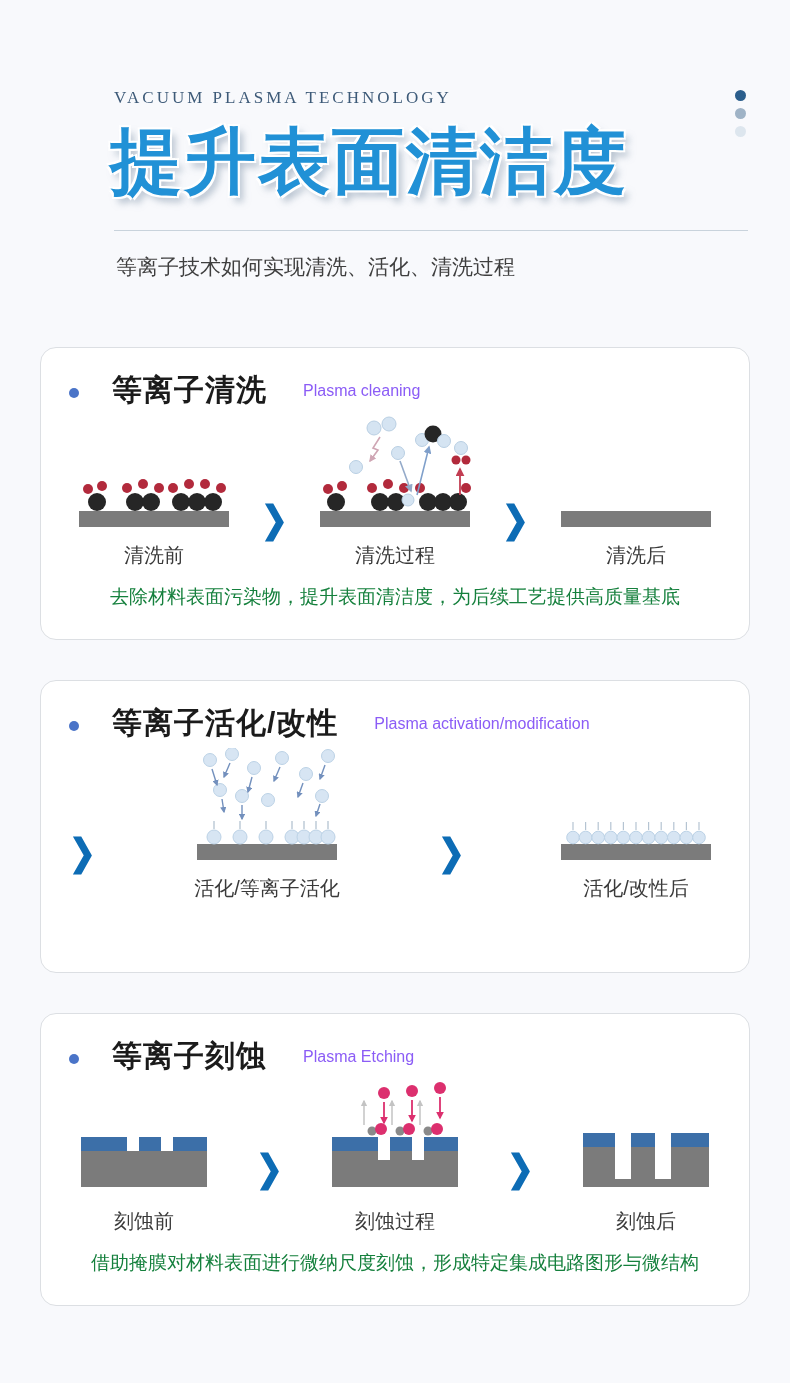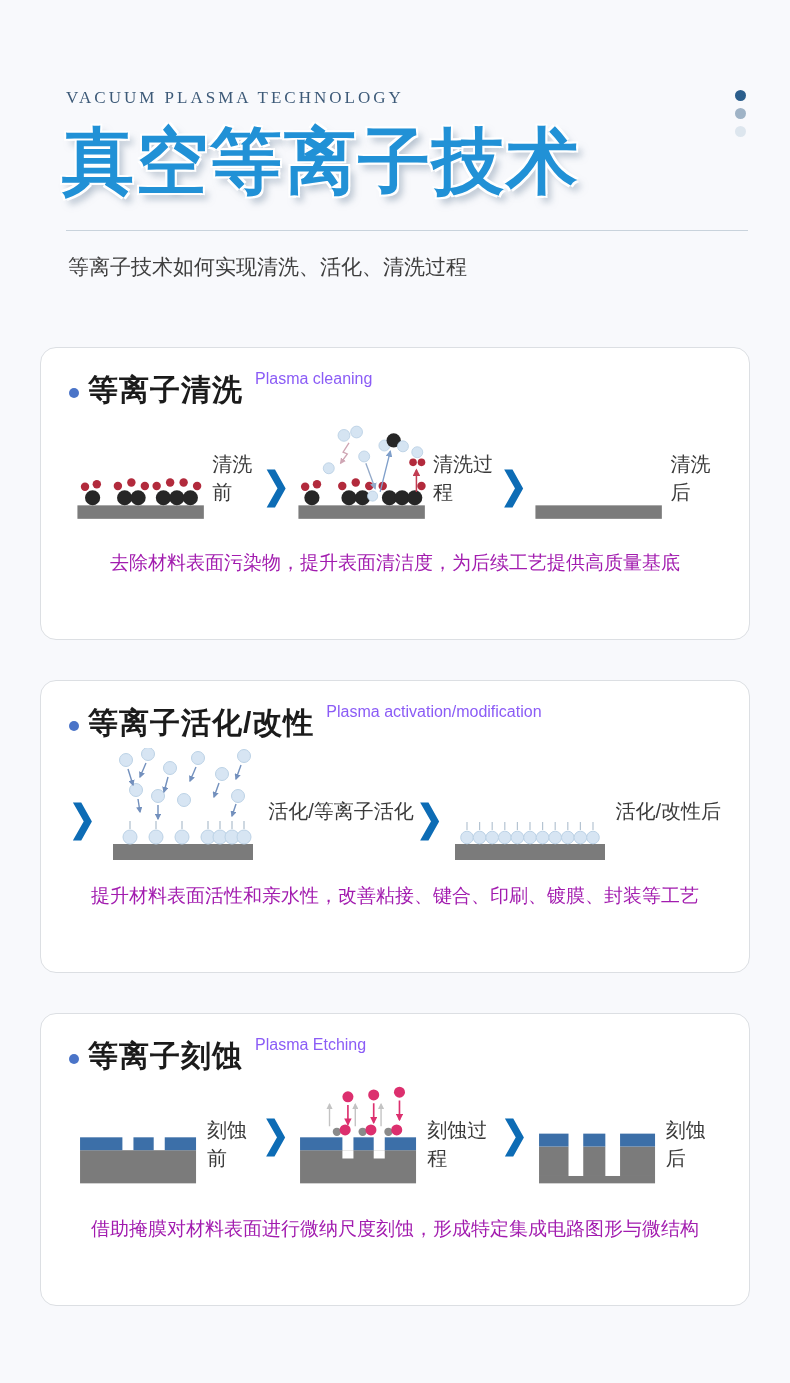--- a/index.html
+++ b/index.html
@@ -5,21 +5,21 @@
   html,body { margin:0; padding:0; }
   body {
     width:790px; height:1383px;
     background:#f8f9fc;
     font-family:"Liberation Sans", sans-serif;
     overflow:hidden;
   }
   .page { width:790px; height:1383px; position:relative; }
 
   
-  .header { padding:88px 42px 0 66px; position:relative; }
+  .header { padding:88px 42px 0 66px; position:relative;margin-left:48px; }
   .eyebrow {
     font-family:"Liberation Serif", serif;
     font-size:17px; letter-spacing:3px;
     color:#3d5a78;
   }
   .corner-dots {
     position:absolute; right:44px; top:90px;
     display:flex; flex-direction:column; gap:7px; align-items:center;
   }
   .corner-dots .dot { width:11px; height:11px; border-radius:50%; }
@@ -53,49 +53,49 @@
     background:#ffffff;
     border:1px solid #dcdfe3;
     border-radius:16px;
     box-sizing:border-box;
     height:293px;
     margin:0 40px 40px 40px;
     padding:22px 26px 0 26px;
   }
   .card-first { margin-top:66px; }
 
-  .card-title-row { display:flex; align-items:flex-start; }
+  .card-title-row { display:flex; align-items:center;gap:24px; }
   .bullet {
     width:10px; height:10px; border-radius:50%;
     background:#4a74c8; align-self:center;
     margin:4px 9px 0 2px; flex:0 0 auto;
   }
   .card-title {
     margin:0; font-size:30px; font-weight:700; color:#1b1b1b;
     letter-spacing:1px;
   }
   .card-subtitle { font-size:16px; color:#8b5cf6; margin-left:12px; }
 
   .stages {
     display:flex; align-items:flex-end; justify-content:space-between;
     margin-top:4px; padding:0 2px;
   }
-  .stage { display:flex; flex-direction:row; align-items:center; }
+  .stage { display:flex; flex-direction:column; align-items:center; }
   .stage svg { display:block; }
   .stage-label { font-size:20px; color:#3a3a3a; margin-top:6px; line-height:28px; }
   .chevron {
     font-size:32px; font-weight:700; color:#0d6cb5;
     margin-bottom:33px; line-height:34px;
     transform:scaleY(1.15);
   }
   .card-etching .chevron { margin-bottom:50px; }
 
   .card-desc {
     text-align:center;
-    font-size:19px; color:#a21caf;
+    font-size:19px; color:#15803d;
     margin:15px 0 0 0;
   }
 </style>
 </head>
 <body>
 
 <svg width="0" height="0" style="position:absolute" aria-hidden="true">
   <defs>
     <marker id="ah-blue" viewBox="0 0 10 10" refX="8" refY="5" markerWidth="5" markerHeight="5" orient="auto">
         <path d="M0,0 L10,5 L0,10 z" fill="#7f9fca"></path>
@@ -123,21 +123,21 @@
 
 <div class="page">
 
   <div class="header">
     <div class="eyebrow">VACUUM PLASMA TECHNOLOGY</div>
     <div class="corner-dots">
       <span class="dot dot-1"></span>
       <span class="dot dot-2"></span>
       <span class="dot dot-3"></span>
     </div>
-    <h1 class="main-title">真空等离子技术</h1>
+    <h1 class="main-title">提升表面清洁度</h1>
     <hr class="rule">
     <p class="page-subtitle">等离子技术如何实现清洗、活化、清洗过程</p>
   </div>
 
   <section class="card card-first">
     <div class="card-title-row">
       <span class="bullet"></span>
       <h2 class="card-title">等离子清洗</h2>
       <span class="card-subtitle">Plasma cleaning</span>
     </div>
@@ -300,21 +300,20 @@
               <circle cx="110.2" cy="89.5" r="6.3"></circle>
             <circle cx="122.8" cy="89.5" r="6.3"></circle>
               <circle cx="135.4" cy="89.5" r="6.3"></circle>
             <circle cx="148" cy="89.5" r="6.3"></circle>
           </g>
         </svg>
         <div class="stage-label">活化/改性后</div>
       </div>
     </div>
 
-    <p class="card-desc">提升材料表面活性和亲水性，改善粘接、键合、印刷、镀膜、封装等工艺</p>
   </section>
 
   <section class="card card-etching">
     <div class="card-title-row">
       <span class="bullet"></span>
       <h2 class="card-title">等离子刻蚀</h2>
       <span class="card-subtitle">Plasma Etching</span>
     </div>
 
     <div class="stages">

